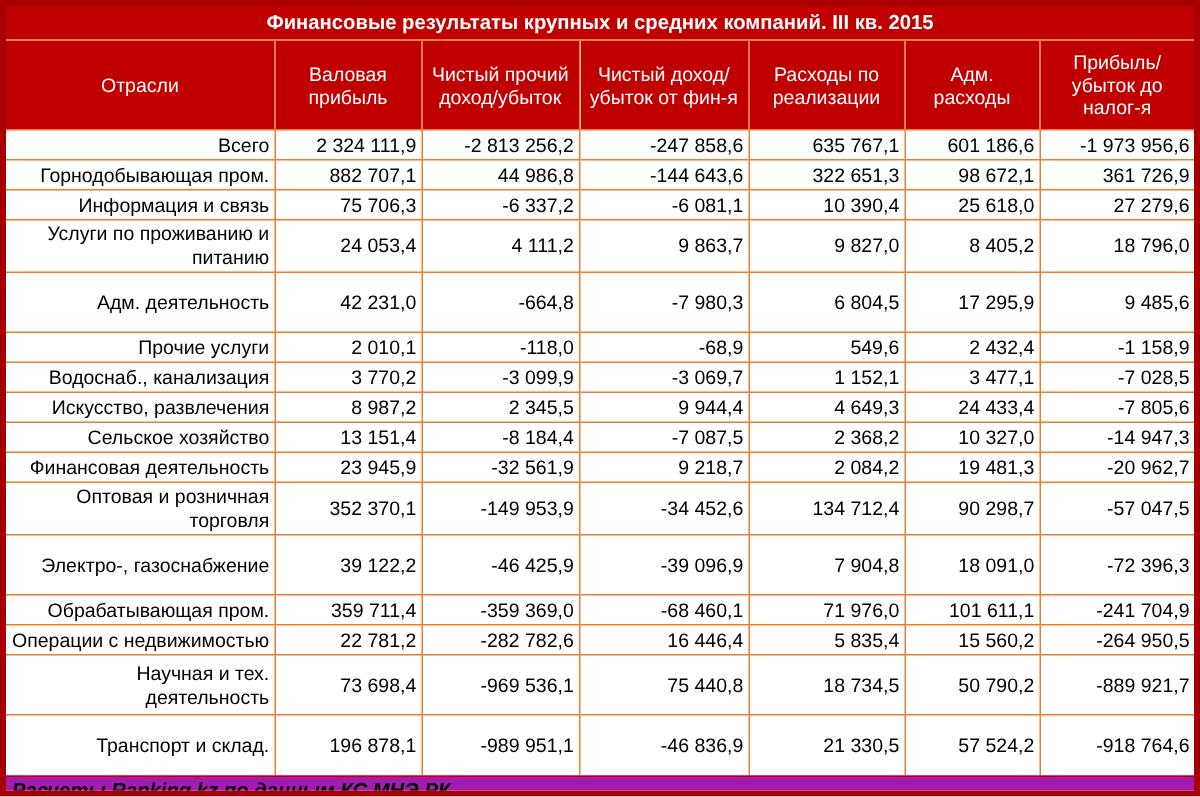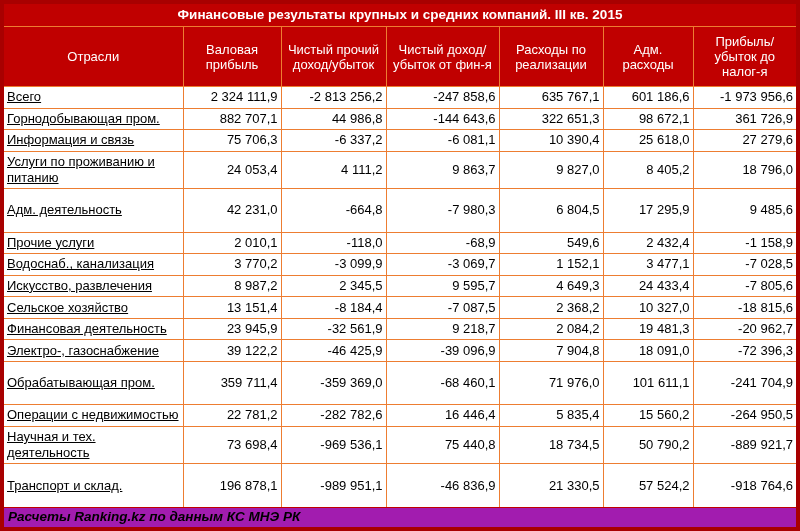--- a/index.html
+++ b/index.html
@@ -63,25 +63,24 @@
     padding: 1px 3px;
     overflow: hidden;
   }
   table.fin tbody tr { height: 20px; }
   table.fin tbody tr:nth-child(5),
   table.fin tbody tr:nth-child(12),
   table.fin tbody tr:nth-child(15),
   table.fin tbody tr:nth-child(16) { height: 40px; }
   table.fin tbody tr:last-child td { border-bottom: none; }
   td.label {
-    text-align: left;
+    text-align: right;
     font-size: 13.5px;
     padding-left: 4px;
     overflow-wrap: break-word;
-    text-decoration: underline;
   }
   td.num {
     text-align: right;
     padding-right: 4px;
     white-space: nowrap;
   }
   .footer-bar {
     flex: 0 0 auto;
     background: #a21caf;
     border-top: 1px solid #c00000;
@@ -184,44 +183,53 @@
           <td class="num">-3 099,9</td>
           <td class="num">-3 069,7</td>
           <td class="num">1 152,1</td>
           <td class="num">3 477,1</td>
           <td class="num">-7 028,5</td>
         </tr>
         <tr>
           <td class="label">Искусство, развлечения</td>
           <td class="num">8 987,2</td>
           <td class="num">2 345,5</td>
-          <td class="num">9 595,7</td>
+          <td class="num">9 944,4</td>
           <td class="num">4 649,3</td>
           <td class="num">24 433,4</td>
           <td class="num">-7 805,6</td>
         </tr>
         <tr>
           <td class="label">Сельское хозяйство</td>
           <td class="num">13 151,4</td>
           <td class="num">-8 184,4</td>
           <td class="num">-7 087,5</td>
           <td class="num">2 368,2</td>
           <td class="num">10 327,0</td>
-          <td class="num">-18 815,6</td>
+          <td class="num">-14 947,3</td>
         </tr>
         <tr>
           <td class="label">Финансовая деятельность</td>
           <td class="num">23 945,9</td>
           <td class="num">-32 561,9</td>
           <td class="num">9 218,7</td>
           <td class="num">2 084,2</td>
           <td class="num">19 481,3</td>
           <td class="num">-20 962,7</td>
         </tr>
         <tr>
+          <td class="label">Оптовая и розничная торговля</td>
+          <td class="num">352 370,1</td>
+          <td class="num">-149 953,9</td>
+          <td class="num">-34 452,6</td>
+          <td class="num">134 712,4</td>
+          <td class="num">90 298,7</td>
+          <td class="num">-57 047,5</td>
+        </tr>
+        <tr>
           <td class="label">Электро-, газоснабжение</td>
           <td class="num">39 122,2</td>
           <td class="num">-46 425,9</td>
           <td class="num">-39 096,9</td>
           <td class="num">7 904,8</td>
           <td class="num">18 091,0</td>
           <td class="num">-72 396,3</td>
         </tr>
         <tr>
           <td class="label">Обрабатывающая пром.</td>

